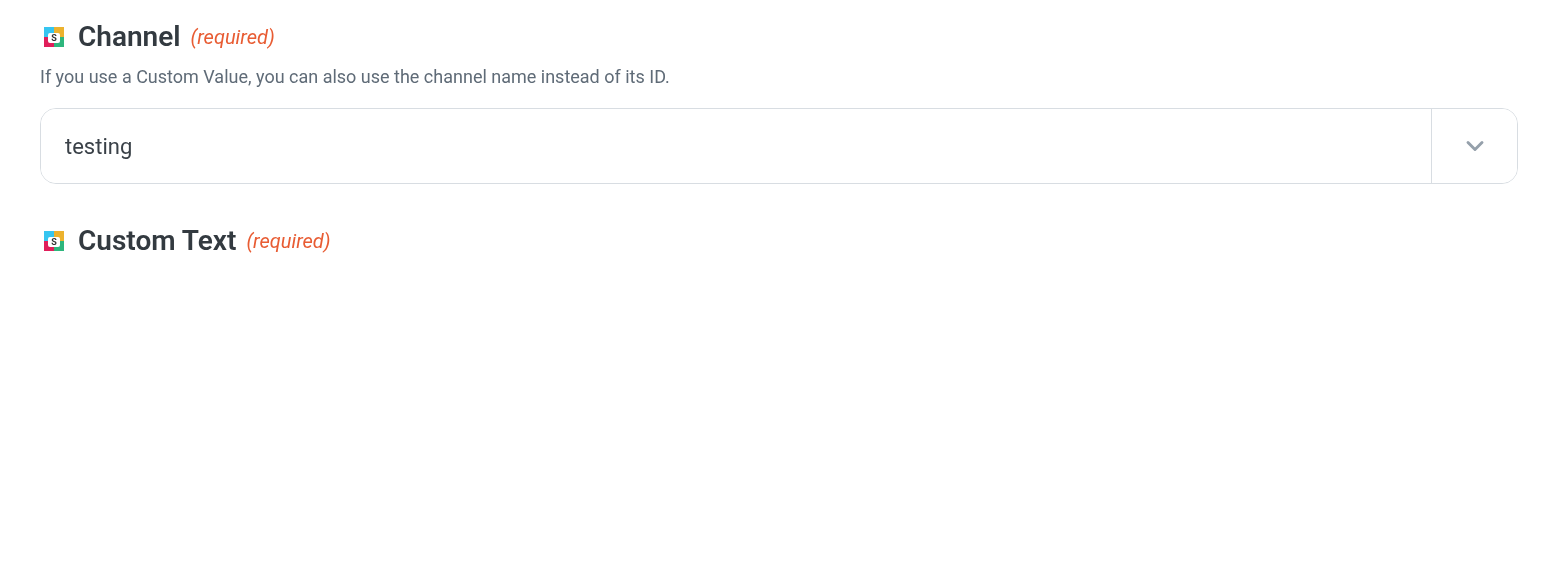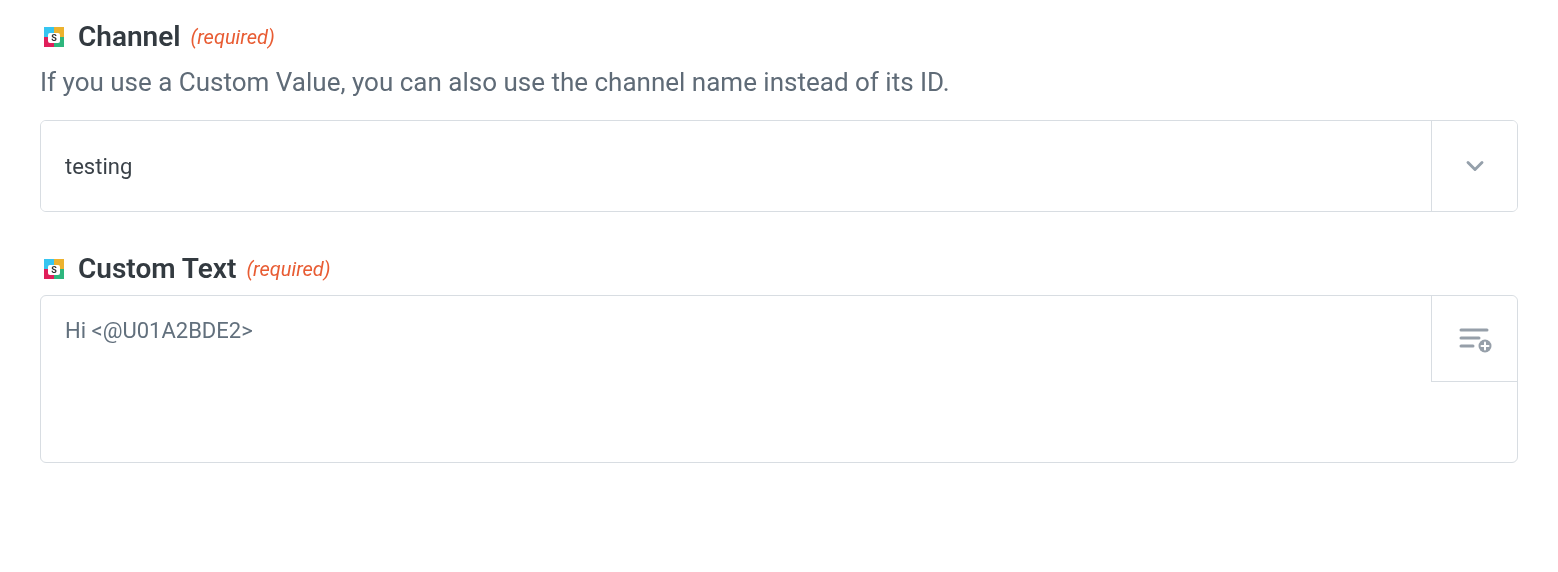--- a/index.html
+++ b/index.html
@@ -33,35 +33,35 @@
       font-weight: 600;
       color: #333a40;
     }
     .required-tag {
       font-size: 20px;
       color: #e85c33;
       font-weight: 400;
       font-style: italic;
     }
     .field-description {
-      font-size: 26px;
+      font-size: 18px;
       color: #5f6b77;
       margin-bottom: 18px;
       line-height: 1.5;
     }
     .field-description a {
       color: #4a90d9;
       text-decoration: none;
     }
     .dropdown-wrapper {
       display: flex;
       border: 1px solid #d8dde2;
-      border-radius: 6px;
+      border-radius: 16px;
       overflow: hidden;
-      height: 92px;
+      height: 76px;
     }
     .dropdown-value {
       flex: 1;
       padding: 0 24px;
       font-size: 22px;
       color: #3a4148;
       display: flex;
       align-items: center;
       background: #fff;
     }
@@ -146,26 +146,13 @@
         <path d="M 14 4 L 24 4 L 24 14 L 14 14 Z" fill="#ECB22E"></path>
         <path d="M 4 14 L 14 14 L 14 24 L 4 24 Z" fill="#E01E5A"></path>
         <path d="M 14 14 L 24 14 L 24 24 L 14 24 Z" fill="#2EB67D"></path>
         <rect x="8" y="10" width="12" height="10" rx="2" fill="#fff"></rect>
         <text x="14" y="18" text-anchor="middle" font-size="9" font-weight="bold" fill="#333">S</text>
       </svg>
     </span>
     <span class="field-label">Custom Text</span>
     <span class="required-tag">(required)</span>
   </div>
-  <div class="textarea-wrapper">
-    <div class="textarea-content" contenteditable="true" style="">Hi &lt;@U01A2BDE2&gt;</div>
-    <div class="insert-button">
-      <svg width="36" height="30" viewBox="0 0 36 30">
-        <line x1="4" y1="6" x2="30" y2="6" stroke="#969fa9" stroke-width="3" stroke-linecap="round"></line>
-        <line x1="4" y1="14" x2="22" y2="14" stroke="#969fa9" stroke-width="3" stroke-linecap="round"></line>
-        <line x1="4" y1="22" x2="16" y2="22" stroke="#969fa9" stroke-width="3" stroke-linecap="round"></line>
-        <circle cx="28" cy="22" r="6.5" fill="#969fa9"></circle>
-        <line x1="28" y1="18.5" x2="28" y2="25.5" stroke="#fff" stroke-width="2" stroke-linecap="round"></line>
-        <line x1="24.5" y1="22" x2="31.5" y2="22" stroke="#fff" stroke-width="2" stroke-linecap="round"></line>
-      </svg>
-    </div>
-  </div>
 </div>
 
 </body></html>

